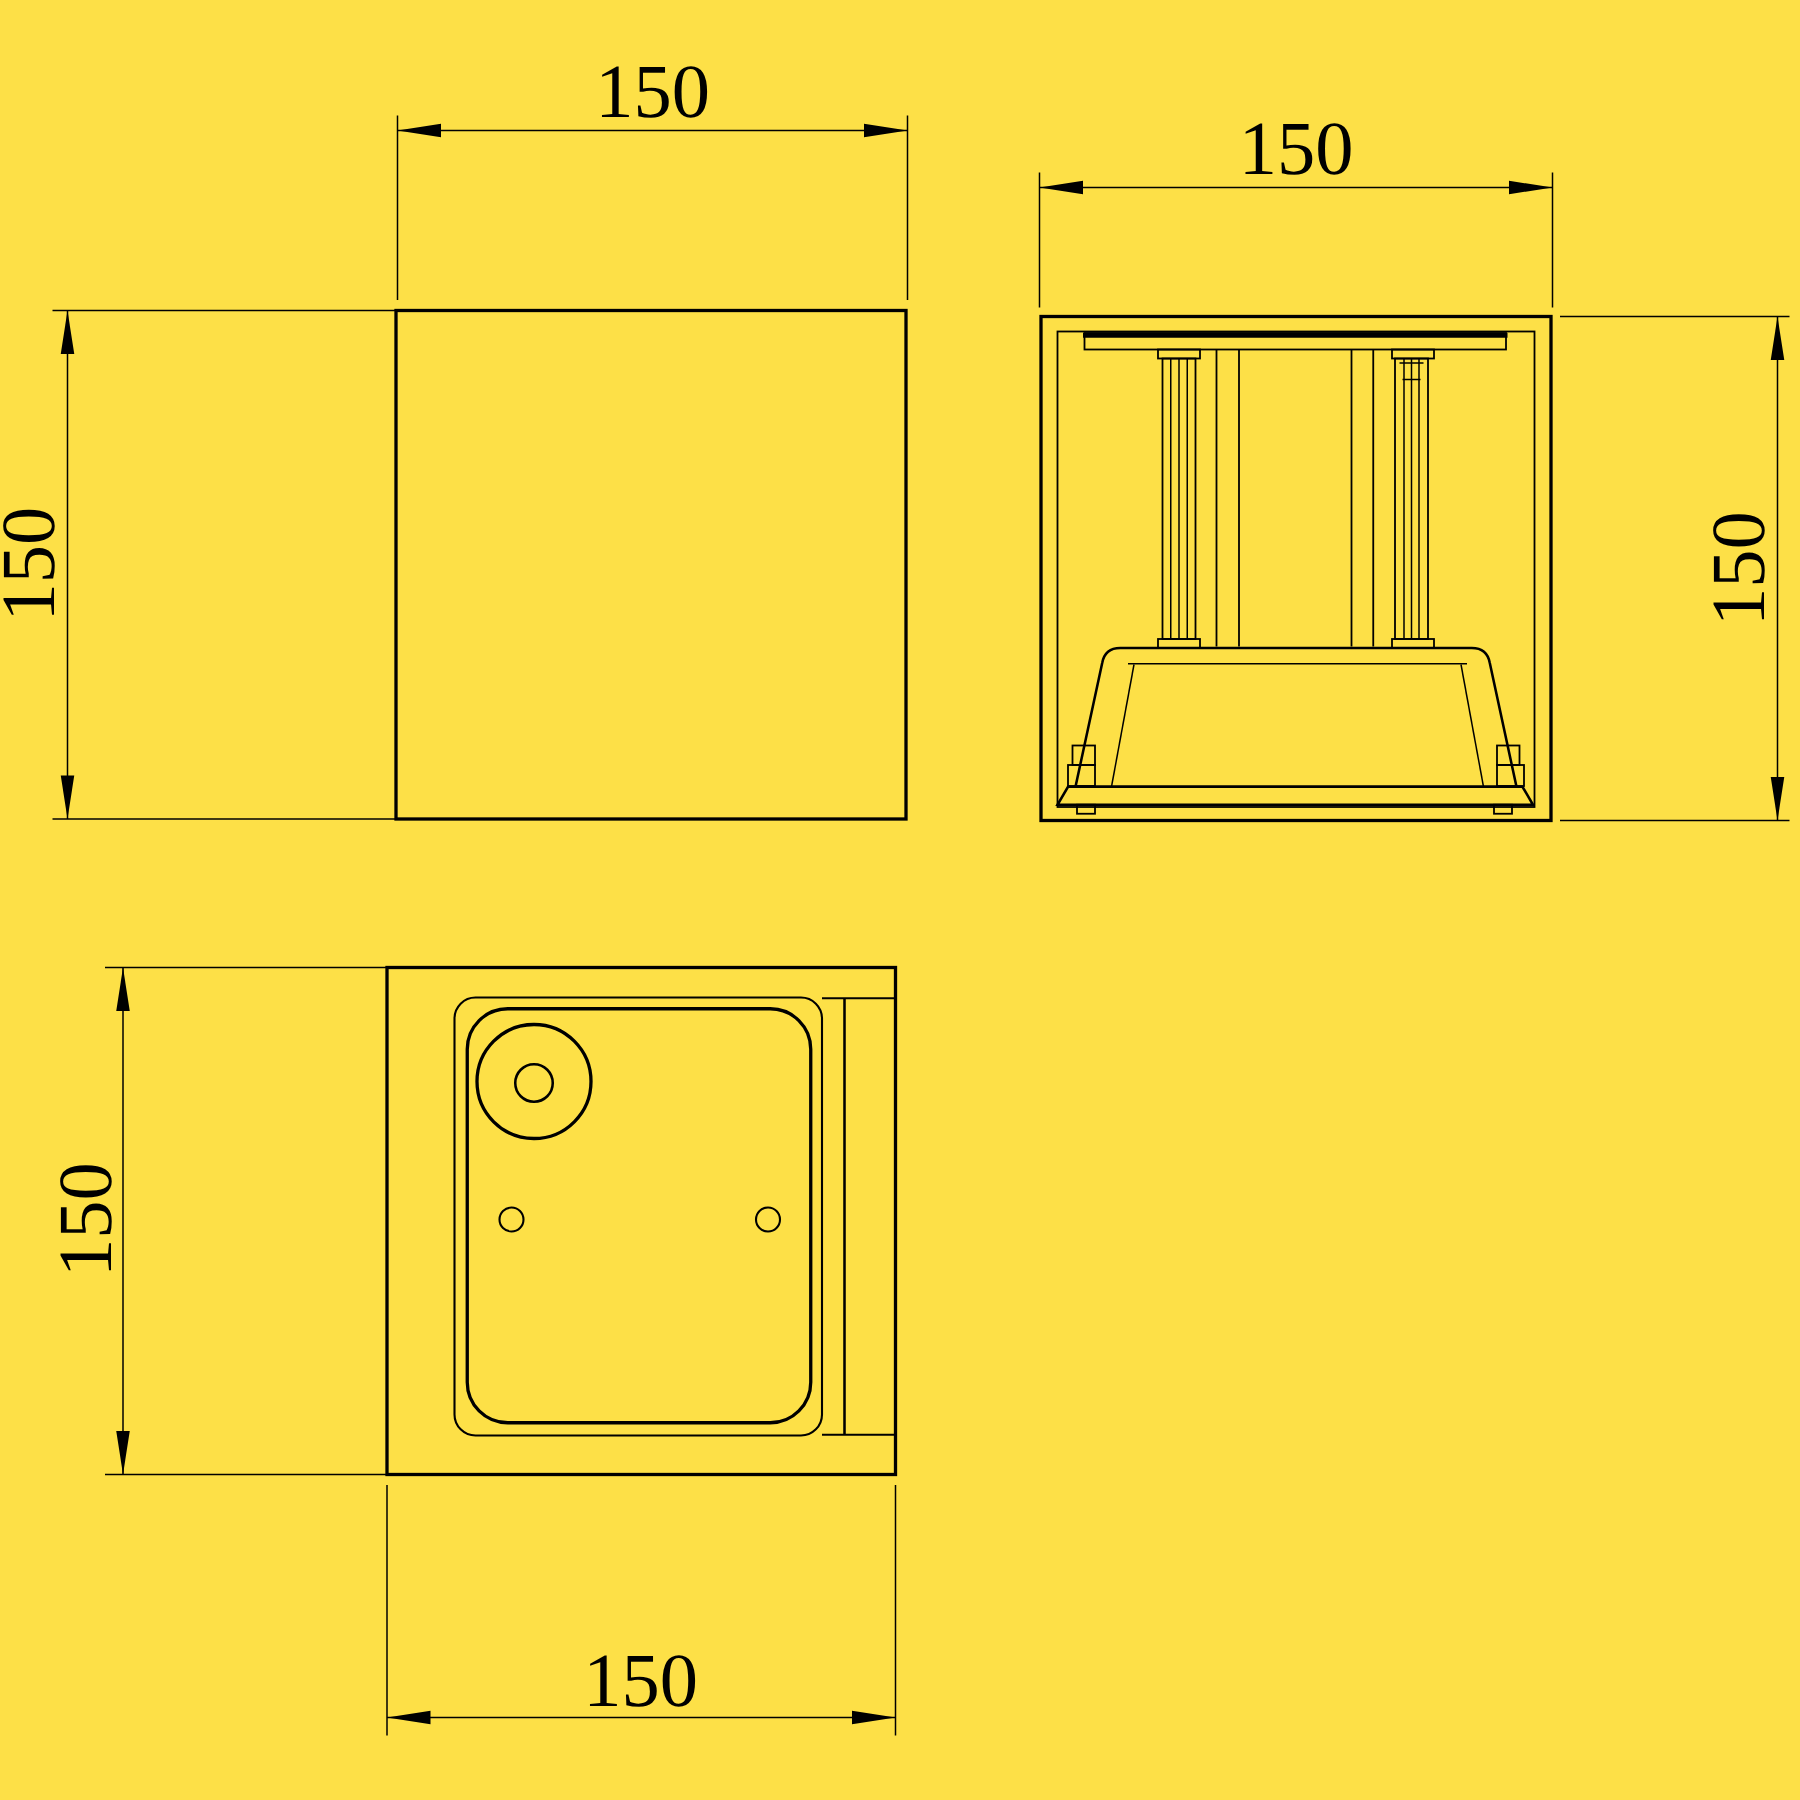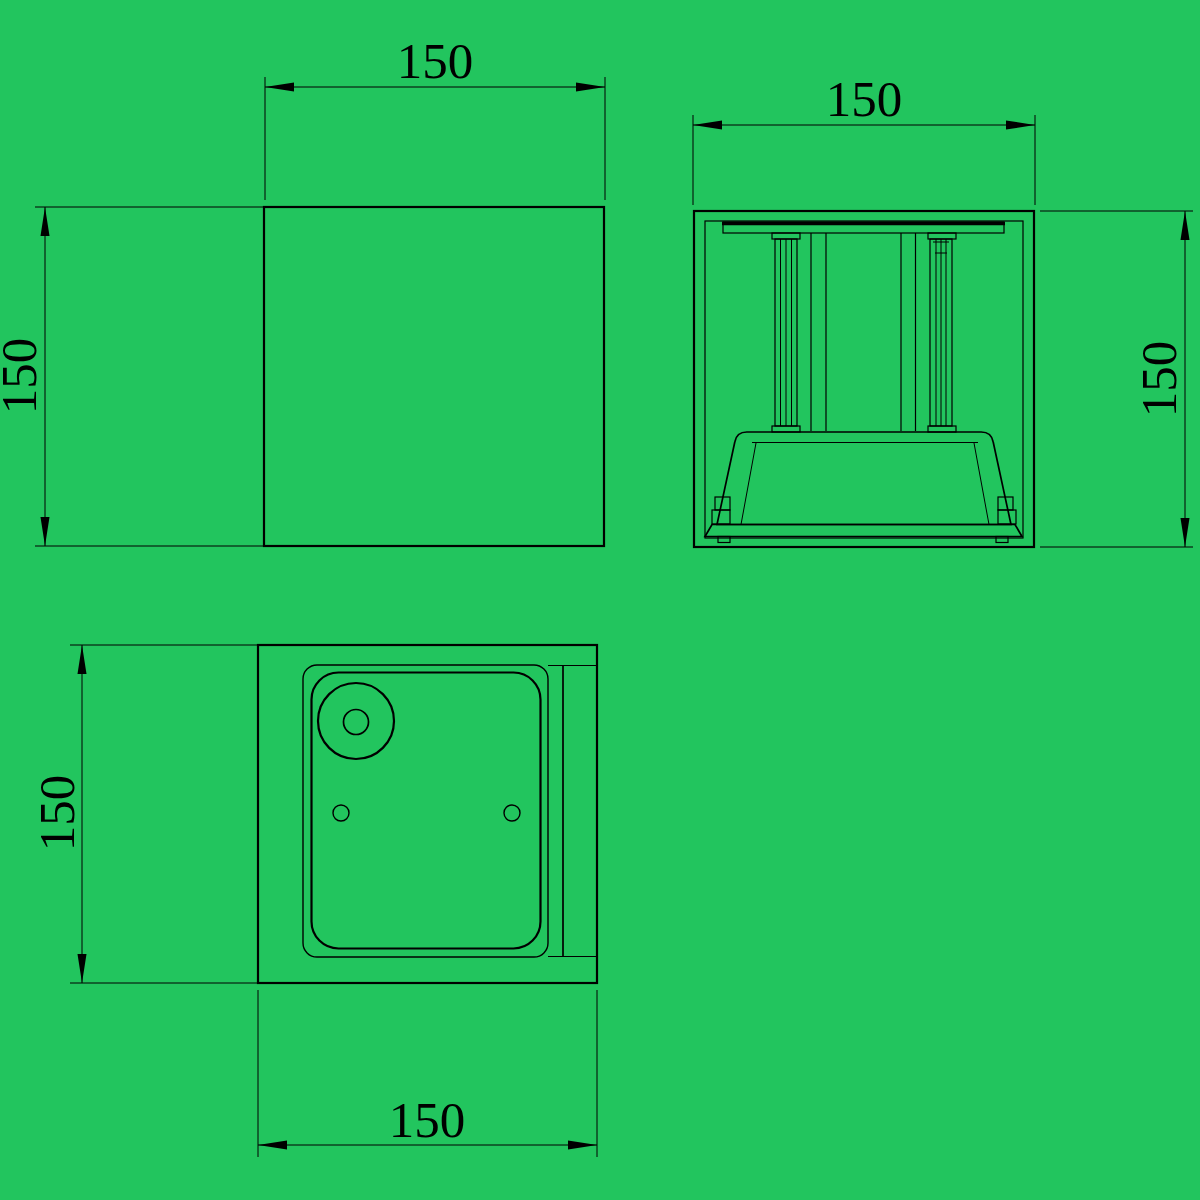--- a/index.html
+++ b/index.html
@@ -1,16 +1,16 @@
 <!DOCTYPE html>
 <html><head>
 <meta charset="utf-8">
 <style>
   html,body{margin:0;padding:0;background:#ffffff;}
-  .sheet{position:relative;width:1200px;height:1200px;background:#22c55e;overflow:hidden;}
+  .sheet{position:relative;width:1200px;height:1200px;background:#fde047;overflow:hidden;}
   svg{position:absolute;left:0;top:0;}
   .thin{stroke:#000000;stroke-width:1;fill:none;}
   .obj1{stroke:#000000;stroke-width:1.2;fill:none;}
   .obj1t{stroke:#000000;stroke-width:1;fill:none;}
   .obj14{stroke:#000000;stroke-width:1.4;fill:none;}
   .obj16{stroke:#000000;stroke-width:1.7;fill:none;}
   .obj2{stroke:#000000;stroke-width:2.2;fill:none;}
   .objthick{stroke:#000000;stroke-width:3.4;fill:none;}
   .arrow{fill:#000000;stroke:none;}
   .dimtext{font-family:"Liberation Serif","DejaVu Serif",serif;font-size:51px;fill:#000000;}

